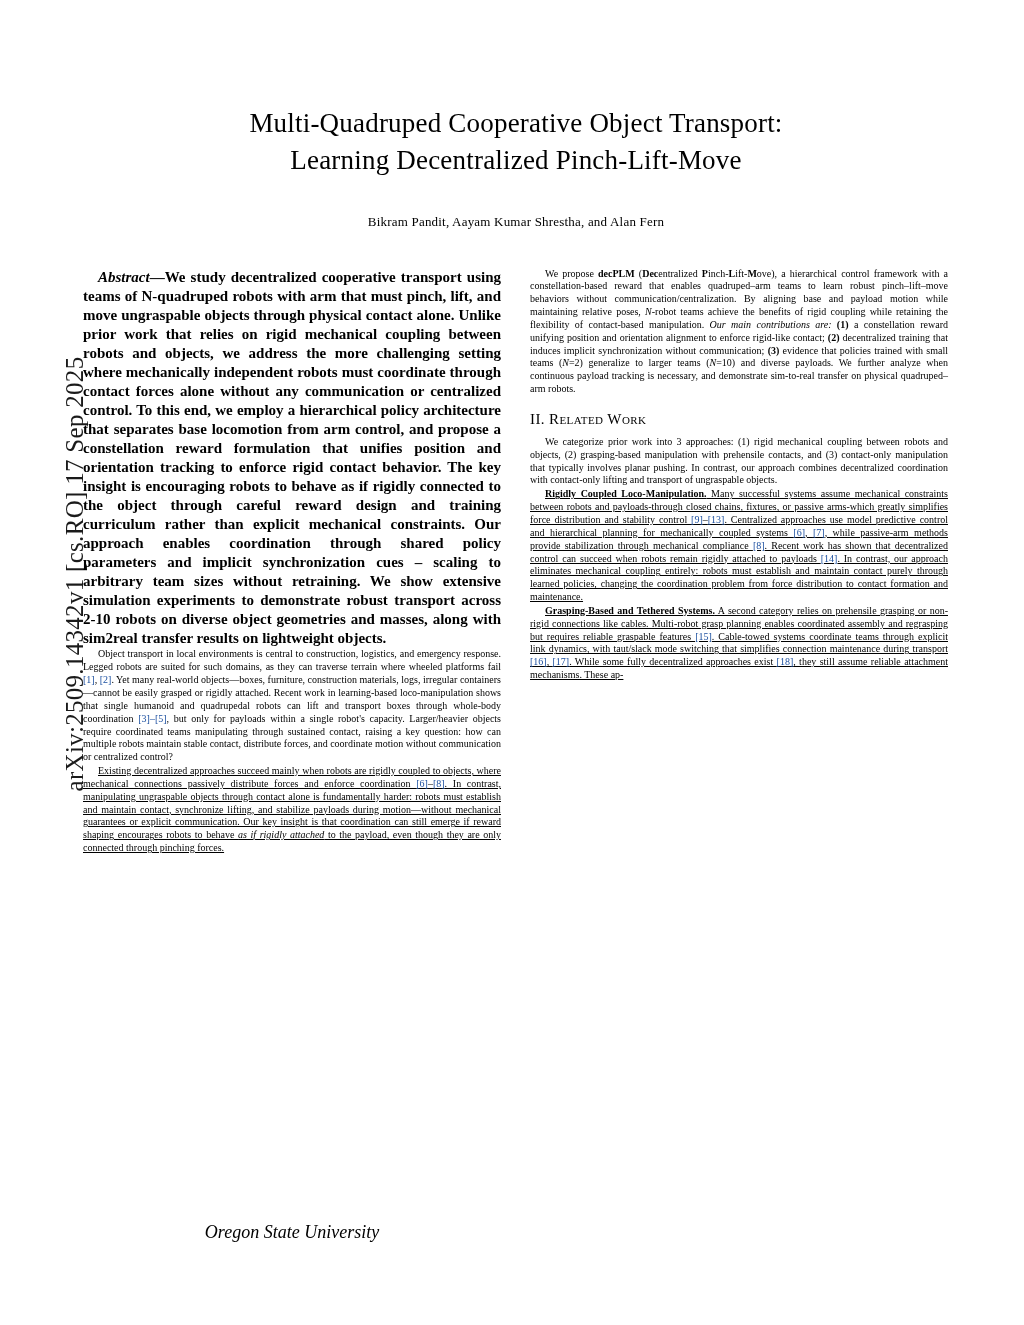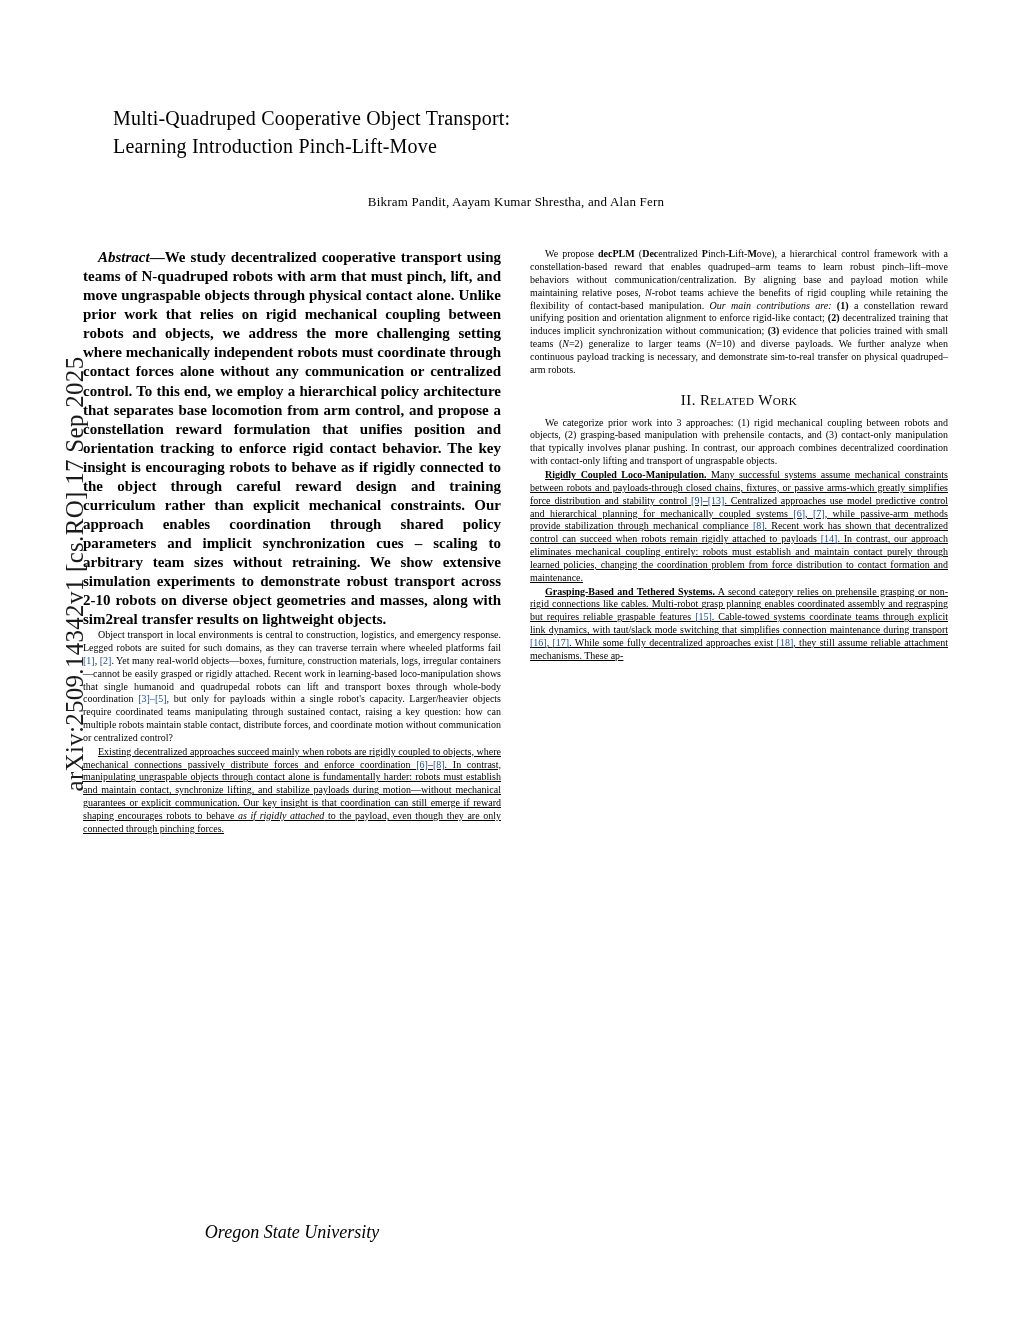--- a/index.html
+++ b/index.html
@@ -41,21 +41,22 @@
   }
 
   .content {
     position: absolute;
     left: 83px;
     top: 105px;
     width: 866px;
   }
 
   .title {
-    font-size: 20px;
+    text-align: center;
+    font-size: 27px;
     line-height: 1.38;
     font-weight: 400;
     letter-spacing: 0.2px;
     margin: 0 0 0 0;
     padding: 0 30px;
   }
 
   .authors {
     text-align: center;
     font-size: 13px;
@@ -100,21 +101,20 @@
     text-align: justify;
     text-indent: 15px;
     margin-top: 2px;
   }
   .indexterms .lead {
     font-style: italic;
     font-weight: bold;
   }
 
   h2.section {
-    text-align: center;
     font-size: 15px;
     font-weight: 400;
     font-variant: small-caps;
     margin: 15px 0 8px 0;
     letter-spacing: 0.4px;
   }
 
   .cite { color: #1b4fa0; }
   em { font-style: italic; }
   .bold { font-weight: bold; }
@@ -136,21 +136,21 @@
 <body>
 
 <div class="page">
 
   <div class="arxiv-stamp">arXiv:2509.14342v1  [cs.RO]  17 Sep 2025</div>
 
   <div class="content">
 
     <div class="title">
       <div>Multi-Quadruped Cooperative Object Transport:</div>
-      <div>Learning Introduction Pinch-Lift-Move</div>
+      <div>Learning Decentralized Pinch-Lift-Move</div>
     </div>
 
     <div class="authors">Bikram Pandit, Aayam Kumar Shrestha, and Alan Fern</div>
 
     <div class="columns">
 
       <div class="col">
 
         <div class="abstract">
           <span class="lead">Abstract</span><span>—We study decentralized cooperative transport using teams of N-quadruped robots with arm that must pinch, lift, and move ungraspable objects through physical contact alone. Unlike prior work that relies on rigid mechanical coupling between robots and objects, we address the more challenging setting where mechanically independent robots must coordinate through contact forces alone without any communication or centralized control. To this end, we employ a hierarchical policy architecture that separates base locomotion from arm control, and propose a constellation reward formulation that unifies position and orientation tracking to enforce rigid contact behavior. The key insight is encouraging robots to behave as if rigidly connected to the object through careful reward design and training curriculum rather than explicit mechanical constraints. Our approach enables coordination through shared policy parameters and implicit synchronization cues – scaling to arbitrary team sizes without retraining. We show extensive simulation experiments to demonstrate robust transport across 2-10 robots on diverse object geometries and masses, along with sim2real transfer results on lightweight objects.</span>

